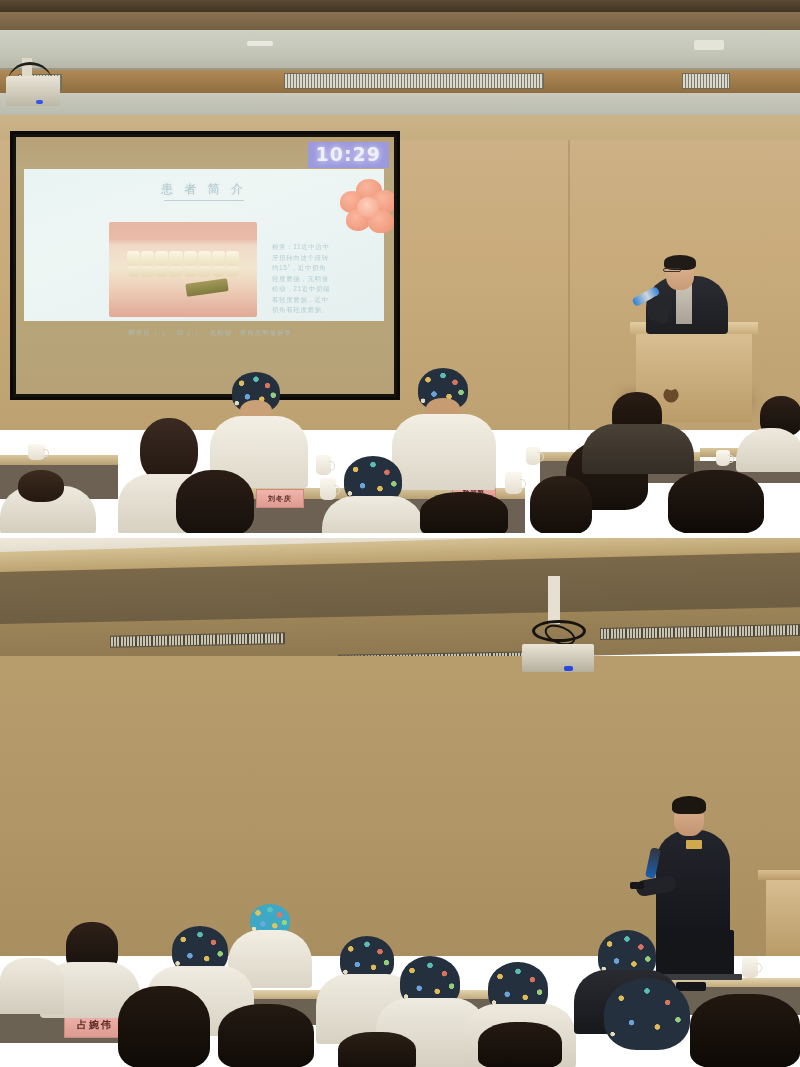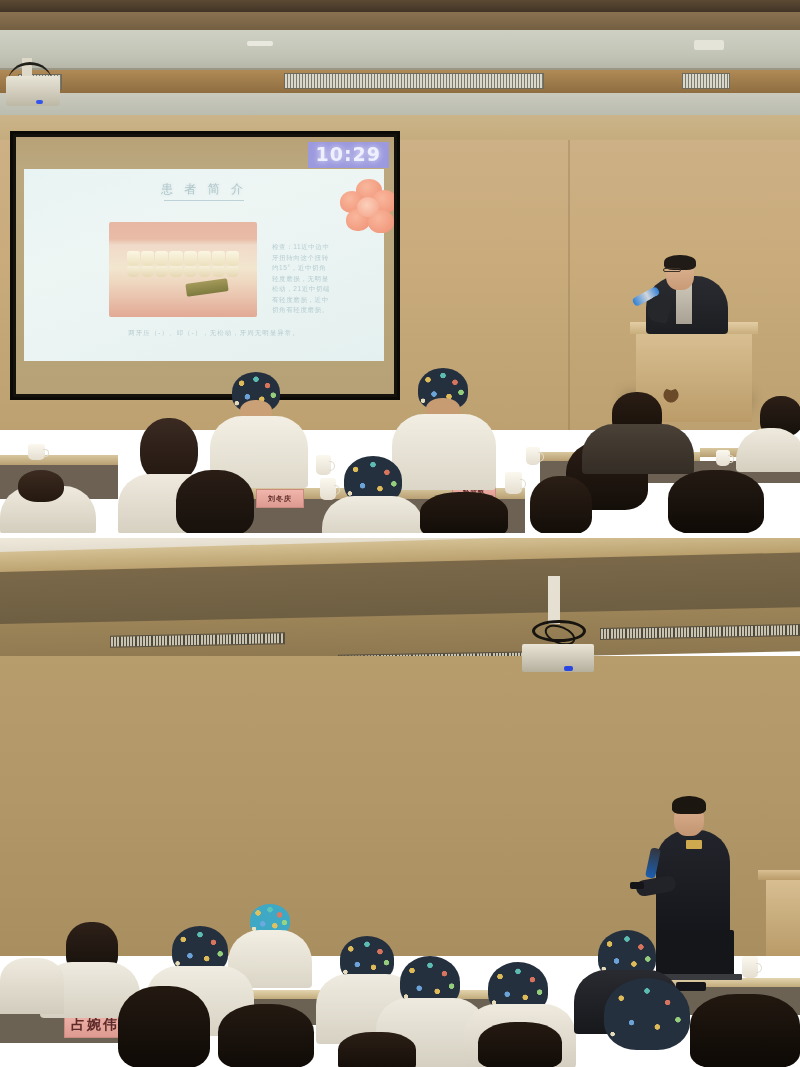--- a/index.html
+++ b/index.html
@@ -55,21 +55,21 @@
   .t-wall { position:absolute; left:0; top:140px; width:800px; height:290px;
       background:linear-gradient(180deg,#cdb085 0%,#c9ab7c 40%,#bda170 100%); }
   .t-wall-seam { position:absolute; left:568px; top:140px; width:2px; height:290px;
       background:rgba(120,95,60,.25); }
 
   
   .t-screen-frame { position:absolute; left:10px; top:131px; width:390px; height:269px;
       background:#15120d; border:3px solid #0c0a07; }
   .t-screen { position:absolute; left:3px; top:3px; right:3px; bottom:3px;
       background:linear-gradient(180deg,#b8a177 0%,#bba87f 12%,#b6a276 100%); overflow:hidden; }
-  .t-slide { position:absolute; left:8px; top:32px; width:360px; height:192px;
+  .t-slide { position:absolute; left:8px; top:32px; width:360px; height:152px;
       background:linear-gradient(160deg,#e8f4f3 0%,#eef6f4 35%,#e4f0ef 100%);padding-left:40px; }
   .t-slide-title { position:absolute; left:0; top:12px; width:100%; text-align:center;
       font-size:12px; letter-spacing:4px; color:#9fb6bd; opacity:.75;
       text-shadow:0 0 3px rgba(190,215,220,.9); }
   .t-slide-title-rule { position:absolute; left:140px; top:31px; width:80px; height:1px;
       background:rgba(150,180,190,.55); }
   .t-slide-photo { position:absolute; left:85px; top:53px; width:148px; height:95px;
       border-radius:2px; overflow:hidden;
       background:linear-gradient(180deg,#e7b7a4 0%,#e9bca8 18%,#f0d9c8 24%,#f2e6cf 48%,#eed4bd 66%,#e2a995 100%); }
   .tooth-row { position:absolute; left:12%; width:76%; display:flex; gap:1px; }
@@ -381,21 +381,21 @@
     <div class="b-table" style="left:628px;top:440px;width:172px;height:9px;"></div>
     <div class="b-tablefront" style="left:628px;top:449px;width:172px;height:28px;"></div>
     <div class="b-table" style="left:0px;top:466px;width:120px;height:9px;"></div>
     <div class="b-tablefront" style="left:0px;top:475px;width:120px;height:30px;"></div>
 
     <div class="laptop" style="left:656px;top:392px;width:78px;height:46px;"></div>
     <div class="laptop-base" style="left:650px;top:436px;width:92px;height:6px;"></div>
     <div class="phone" style="left:676px;top:444px;width:30px;height:9px;"></div>
     <div class="mug" style="left:742px;top:418px;width:16px;height:22px;"></div>
 
-    <div class="nameplate" style="left:64px;top:1012px;width:62px;height:26px;font-size:14px;letter-spacing:2px;
+    <div class="nameplate" style="left:64px;top:1012px;width:62px;height:26px;font-size:10px;letter-spacing:2px;
          position:absolute;top:474px;">占婉伟</div>
 
     <div class="person">
       <div class="cap" style="left:250px;top:366px;width:40px;height:32px;background:#3fa8c4;"></div>
       <div class="body" style="left:228px;top:392px;width:84px;height:58px;
            background:linear-gradient(180deg,#f2eee3,#dad5c6);"></div>
     </div>
     <div class="person">
       <div class="cap" style="left:172px;top:388px;width:56px;height:48px;"></div>
       <div class="body" style="left:146px;top:428px;width:108px;height:70px;

